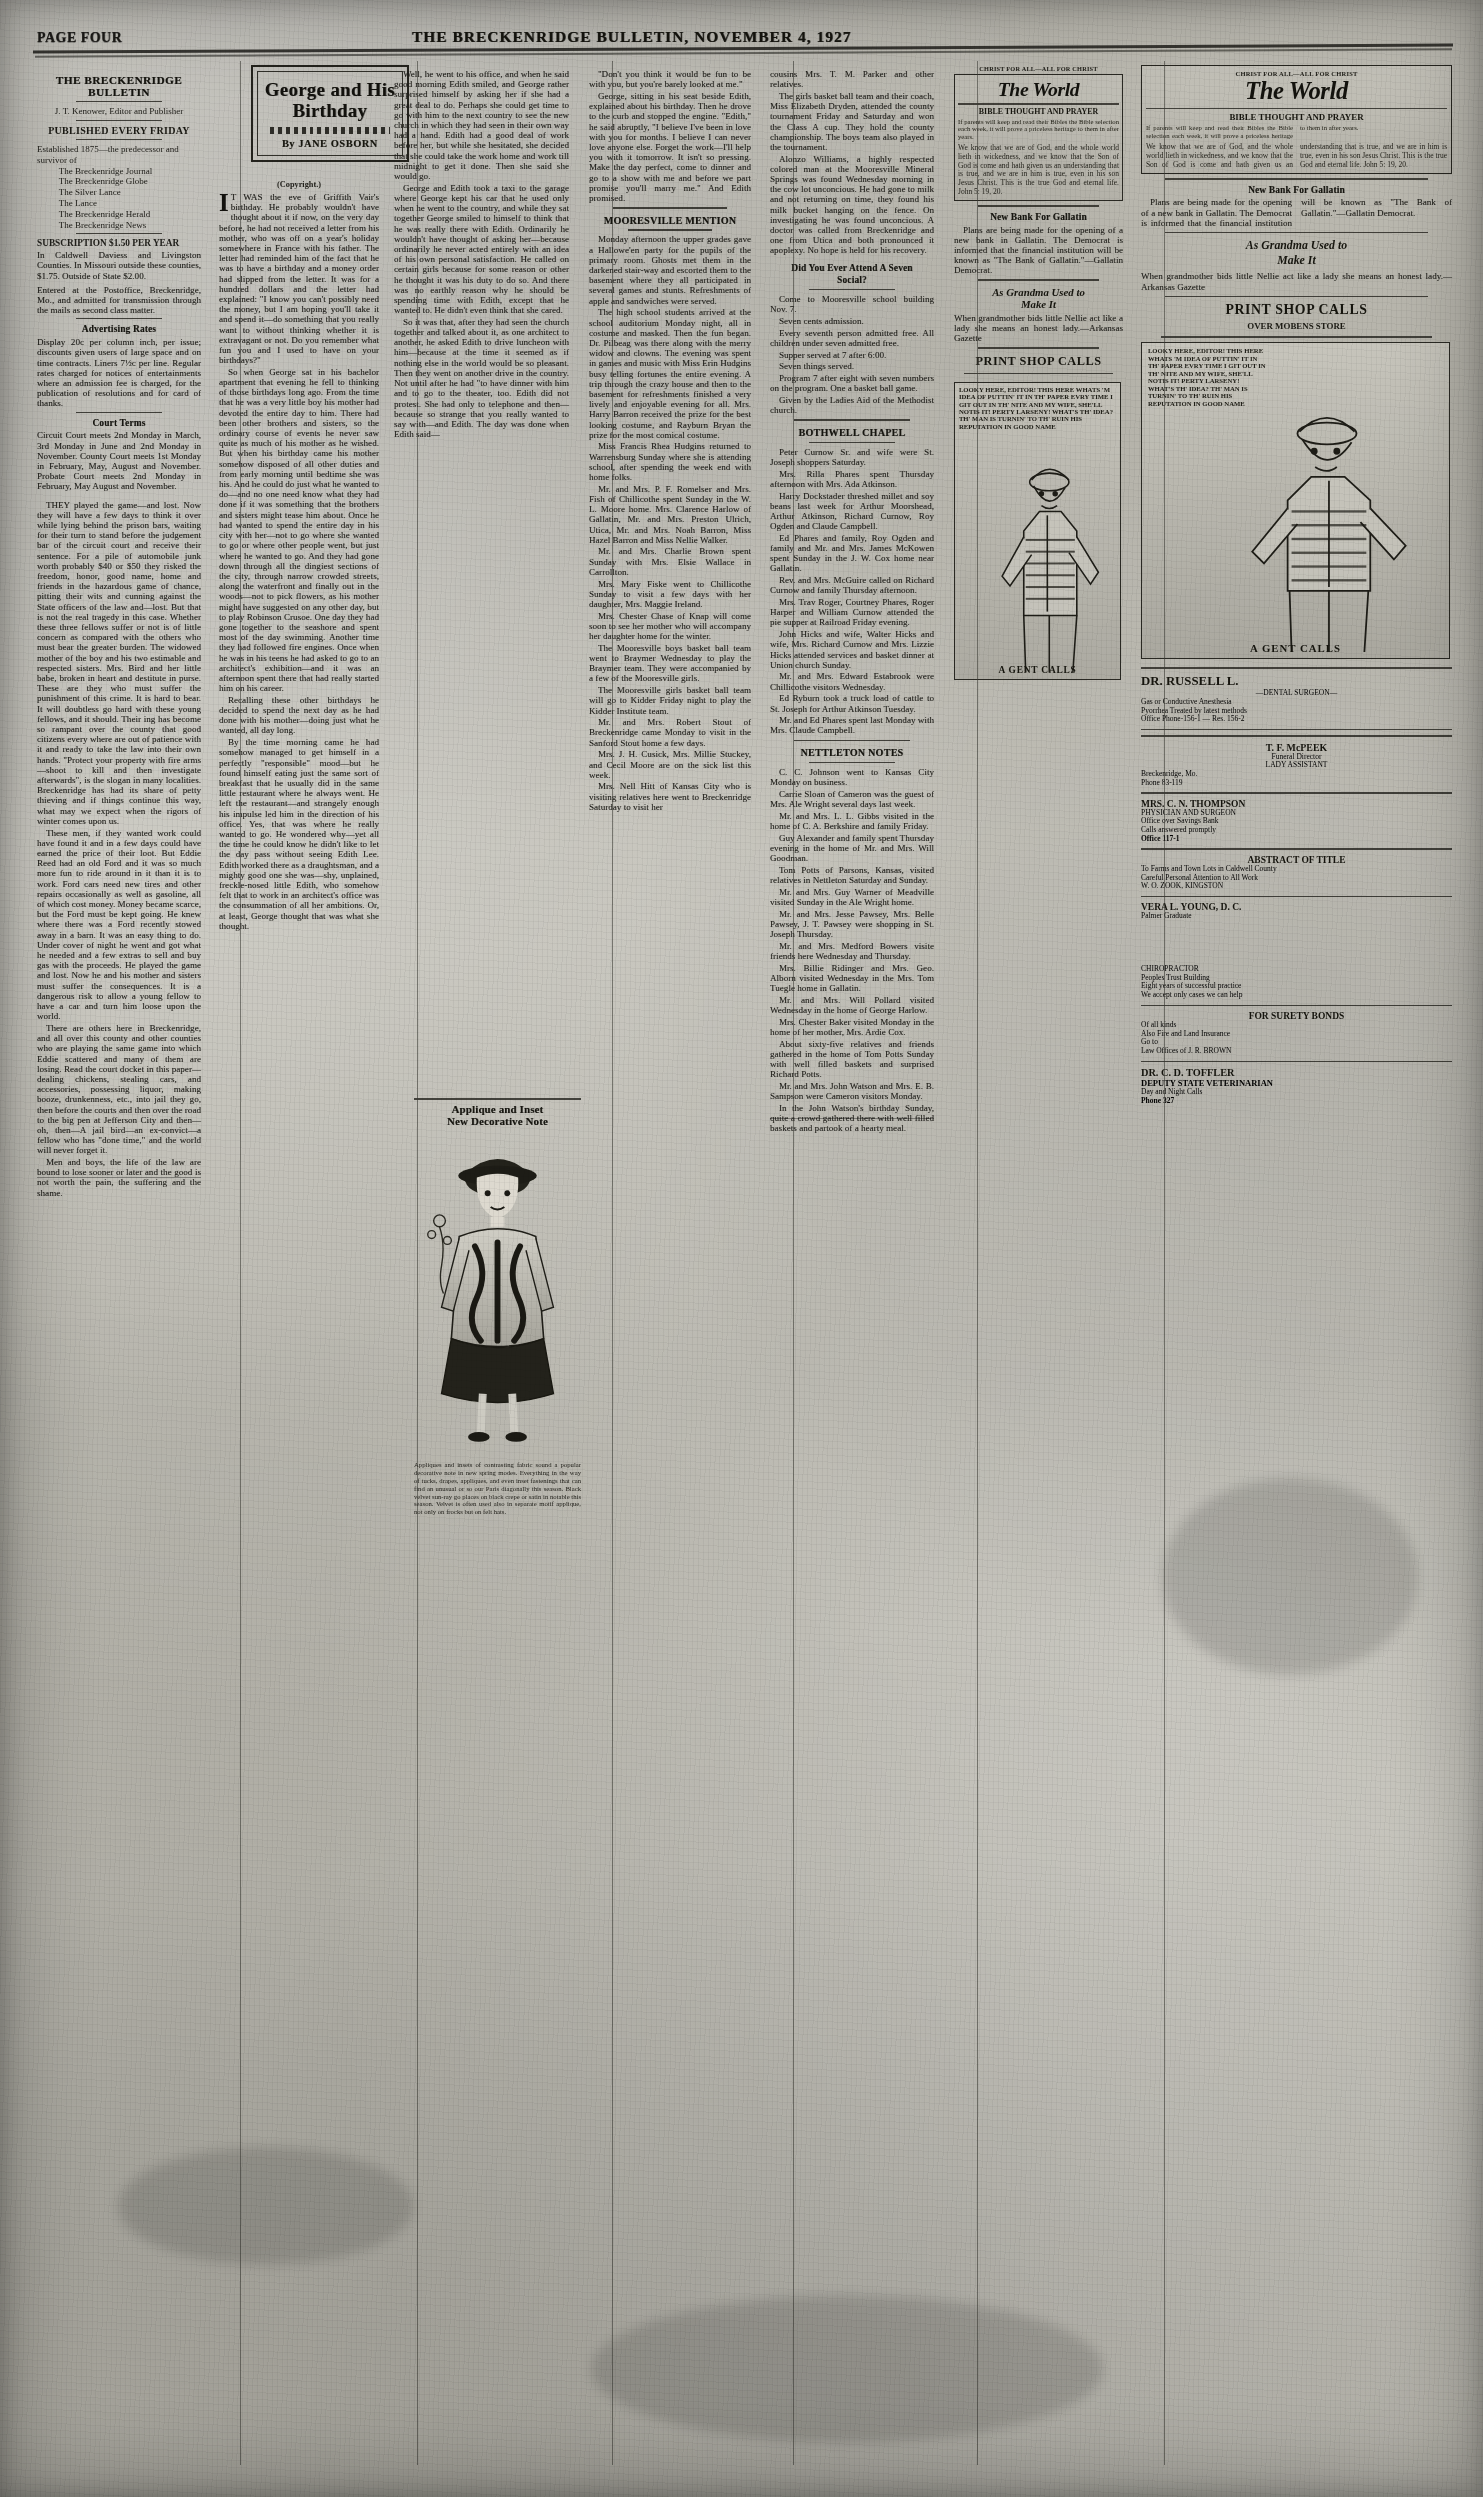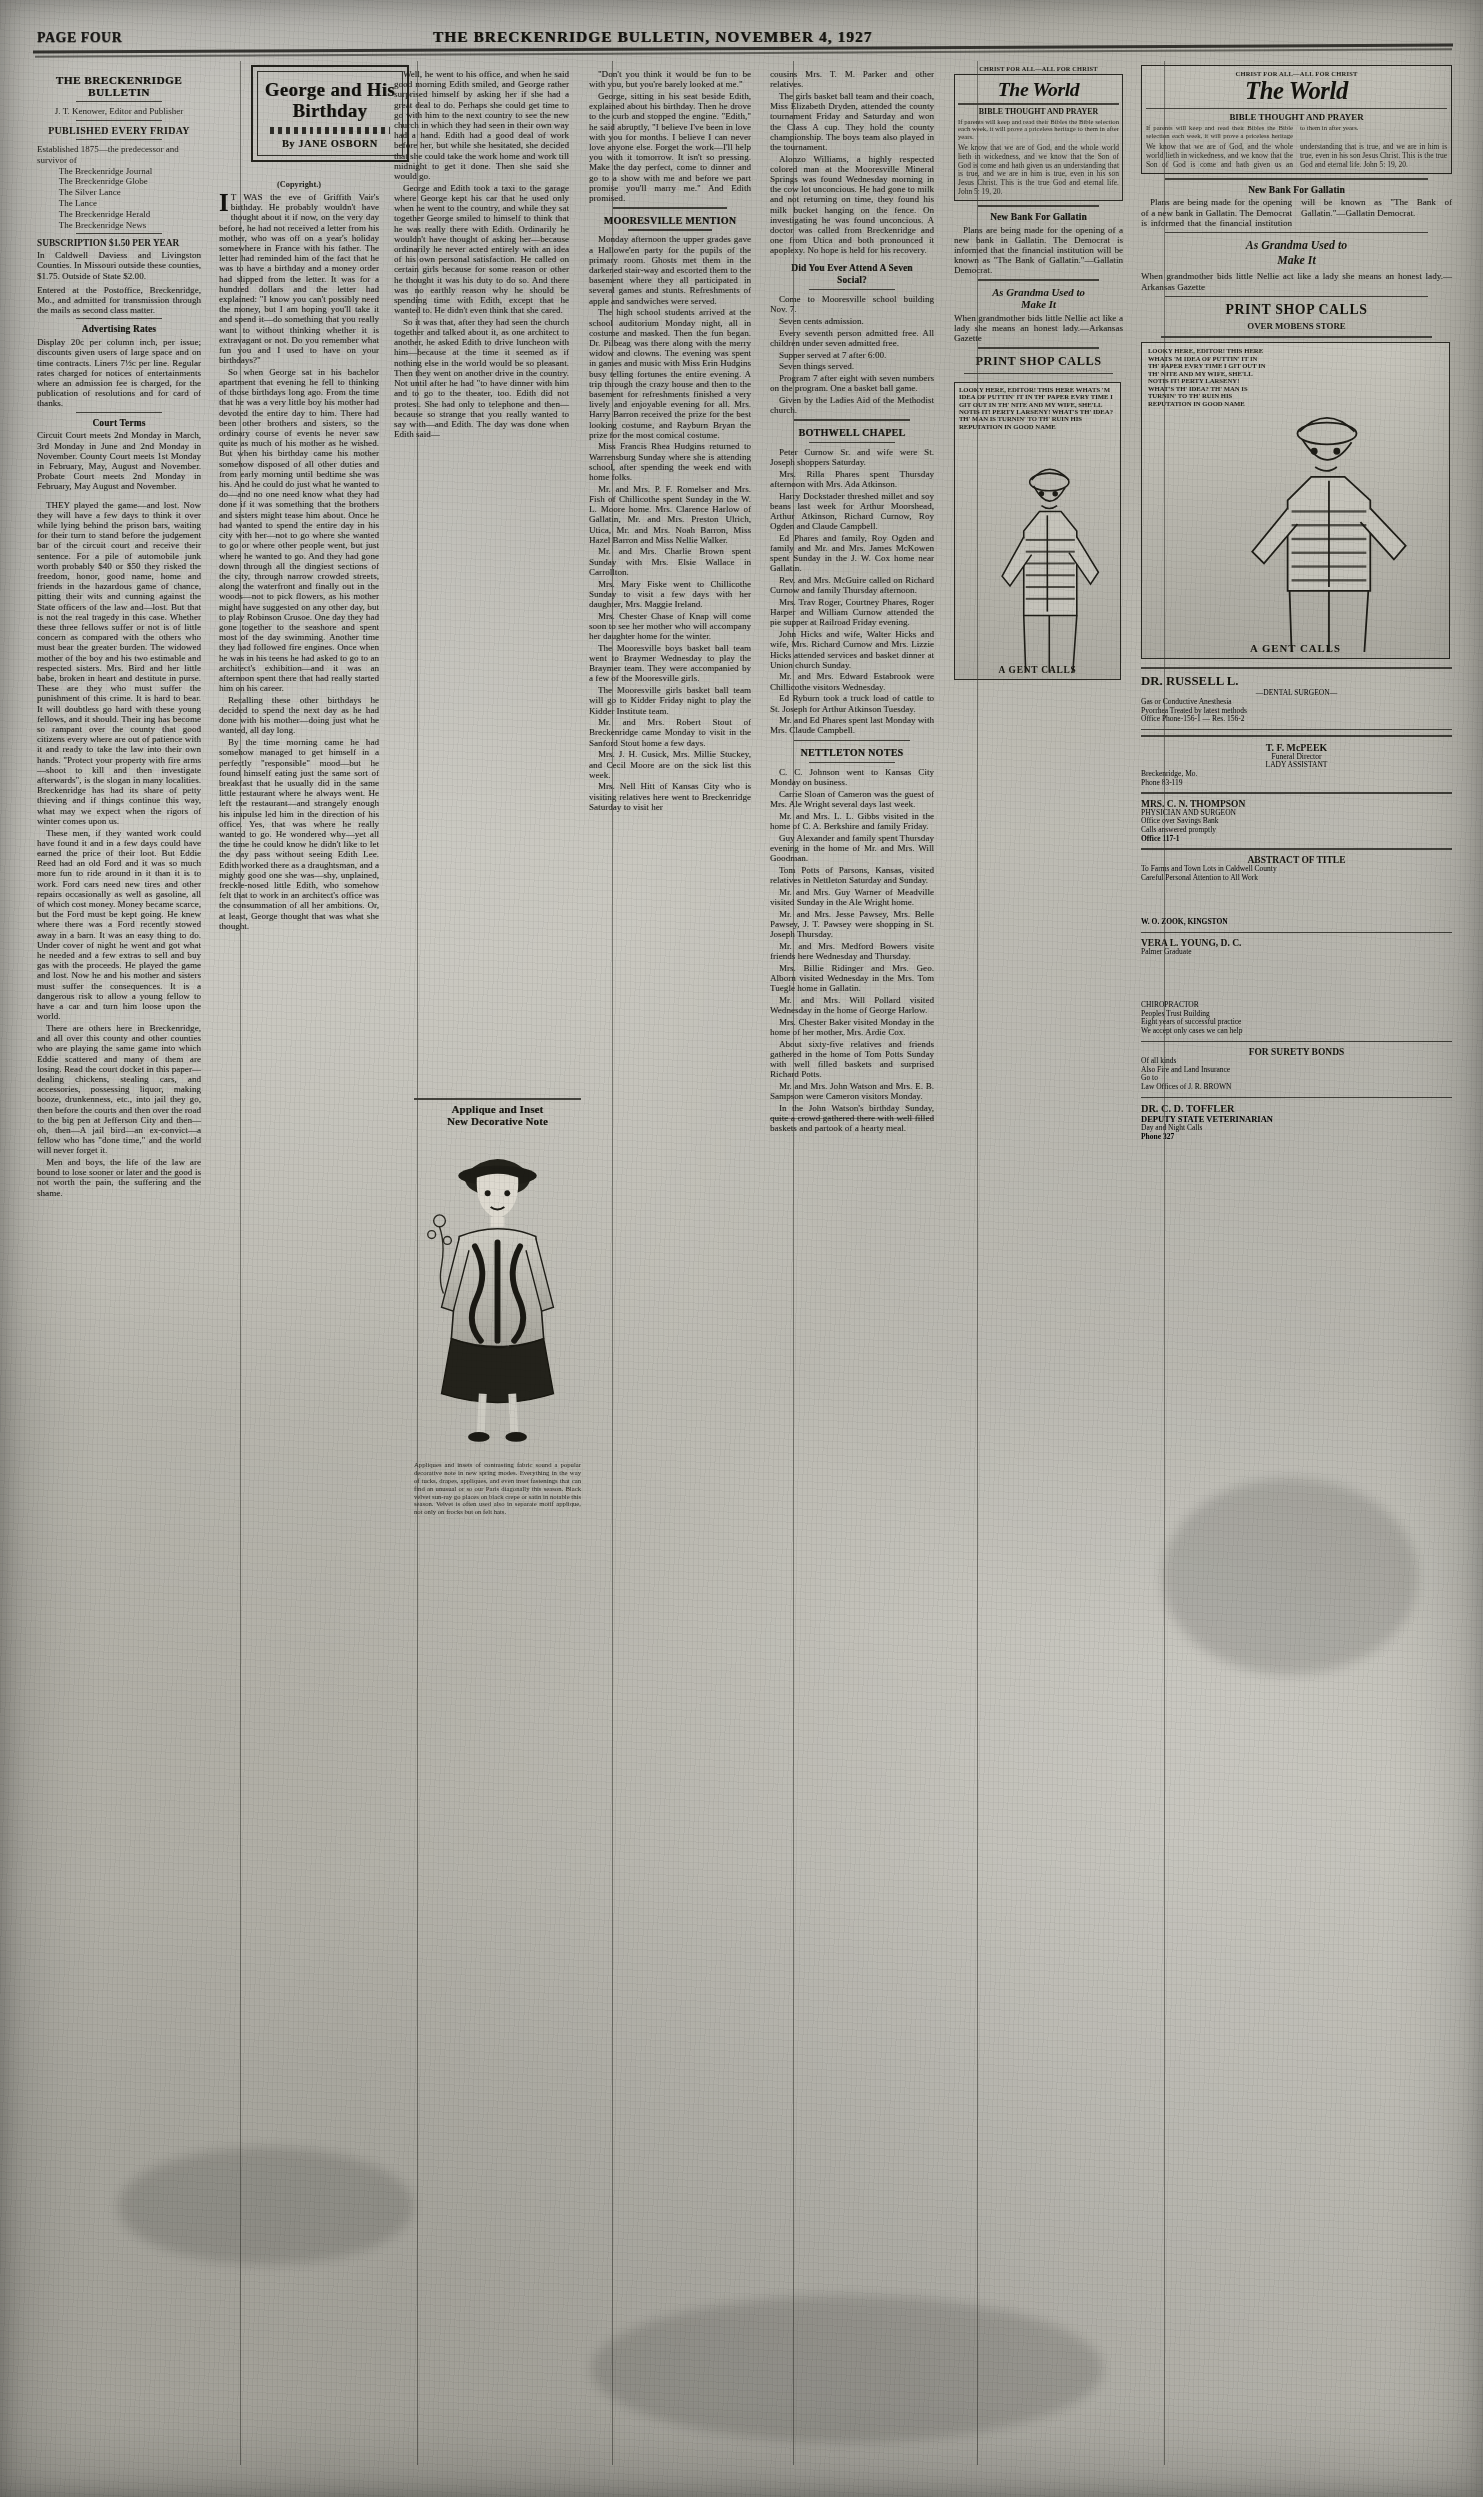--- a/index.html
+++ b/index.html
@@ -22,21 +22,21 @@
       radial-gradient(circle at 88% 40%, rgba(0,0,0,.09), rgba(0,0,0,0) 34%),
       radial-gradient(circle at 10% 88%, rgba(0,0,0,.12), rgba(0,0,0,0) 36%),
       radial-gradient(circle at 62% 96%, rgba(0,0,0,.10), rgba(0,0,0,0) 30%);
     mix-blend-mode:multiply;opacity:.85;
   }
   #vign{position:absolute;inset:0;pointer-events:none;z-index:41;
     box-shadow:inset 0 0 89px rgba(0,0,0,.33), inset 0 0 25.6px rgba(0,0,0,.22);}
   .pagefour{position:absolute;left:37px;top:29.6px;font-weight:bold;font-size:13.8px;
     letter-spacing:0.6px;color:#1d1c19;font-family:"Liberation Serif",serif;
     text-shadow:0.6px 0 0 rgba(0,0,0,.45), 0 0.6px 0 rgba(0,0,0,.30);}
-  .papertitle{position:absolute;left:433px;top:27.6px;font-weight:bold;font-size:15.3px;
+  .papertitle{position:absolute;left:412px;top:27.6px;font-weight:bold;font-size:15.3px;
     letter-spacing:1.1px;color:#17160f;
     text-shadow:0.7px 0.2px 0 rgba(0,0,0,.5), -0.4px 0 0 rgba(0,0,0,.25);}
   .rule-top{position:absolute;left:33px;top:47px;width:1420px;height:3px;
     background:linear-gradient(#201f1b,#201f1b);
     transform:rotate(-.28deg);opacity:.85;}
   .rule-top2{position:absolute;left:35px;top:52px;width:1417px;height:1.5px;
     background:#2a2924;transform:rotate(-.3deg);opacity:.6;}
 
   
   .colwrap{position:absolute;left:33px;top:61px;width:1420px;height:2411px;z-index:5;}
@@ -406,21 +406,21 @@
       <div class="tiny">Office over Savings Bank</div>
       <div class="tiny">Calls answered promptly</div>
       <div class="tiny" style="font-weight:bold;">Office 117-1</div>
     </div>
     <div class="adrule" style="margin:4.9px 0;"></div>
 
     <div>
       <div style="font-weight:bold;font-size:9.5px;text-align:center;color:#16150e;">ABSTRACT OF TITLE</div>
       <div class="tiny">To Farms and Town Lots in Caldwell County</div>
       <div class="tiny">Careful Personal Attention to All Work</div>
-      <div class="tiny" style="font-weight:bold;margin-top:36px;">W. O. ZOOK, KINGSTON</div>
+      <div class="tiny" style="font-weight:normal;">W. O. ZOOK, KINGSTON</div>
     </div>
     <div class="adrule" style="margin:4.9px 0;"></div>
 
     <div>
       <div style="font-weight:bold;font-size:9.5px;color:#16150e;">VERA L. YOUNG, D. C.</div>
       <div class="tiny">Palmer Graduate</div>
       <div class="tiny" style="font-weight:normal;margin-top:44px;">CHIROPRACTOR</div>
       <div class="tiny">Peoples Trust Building</div>
       <div class="tiny">Eight years of successful practice</div>
       <div class="tiny">We accept only cases we can help</div>

